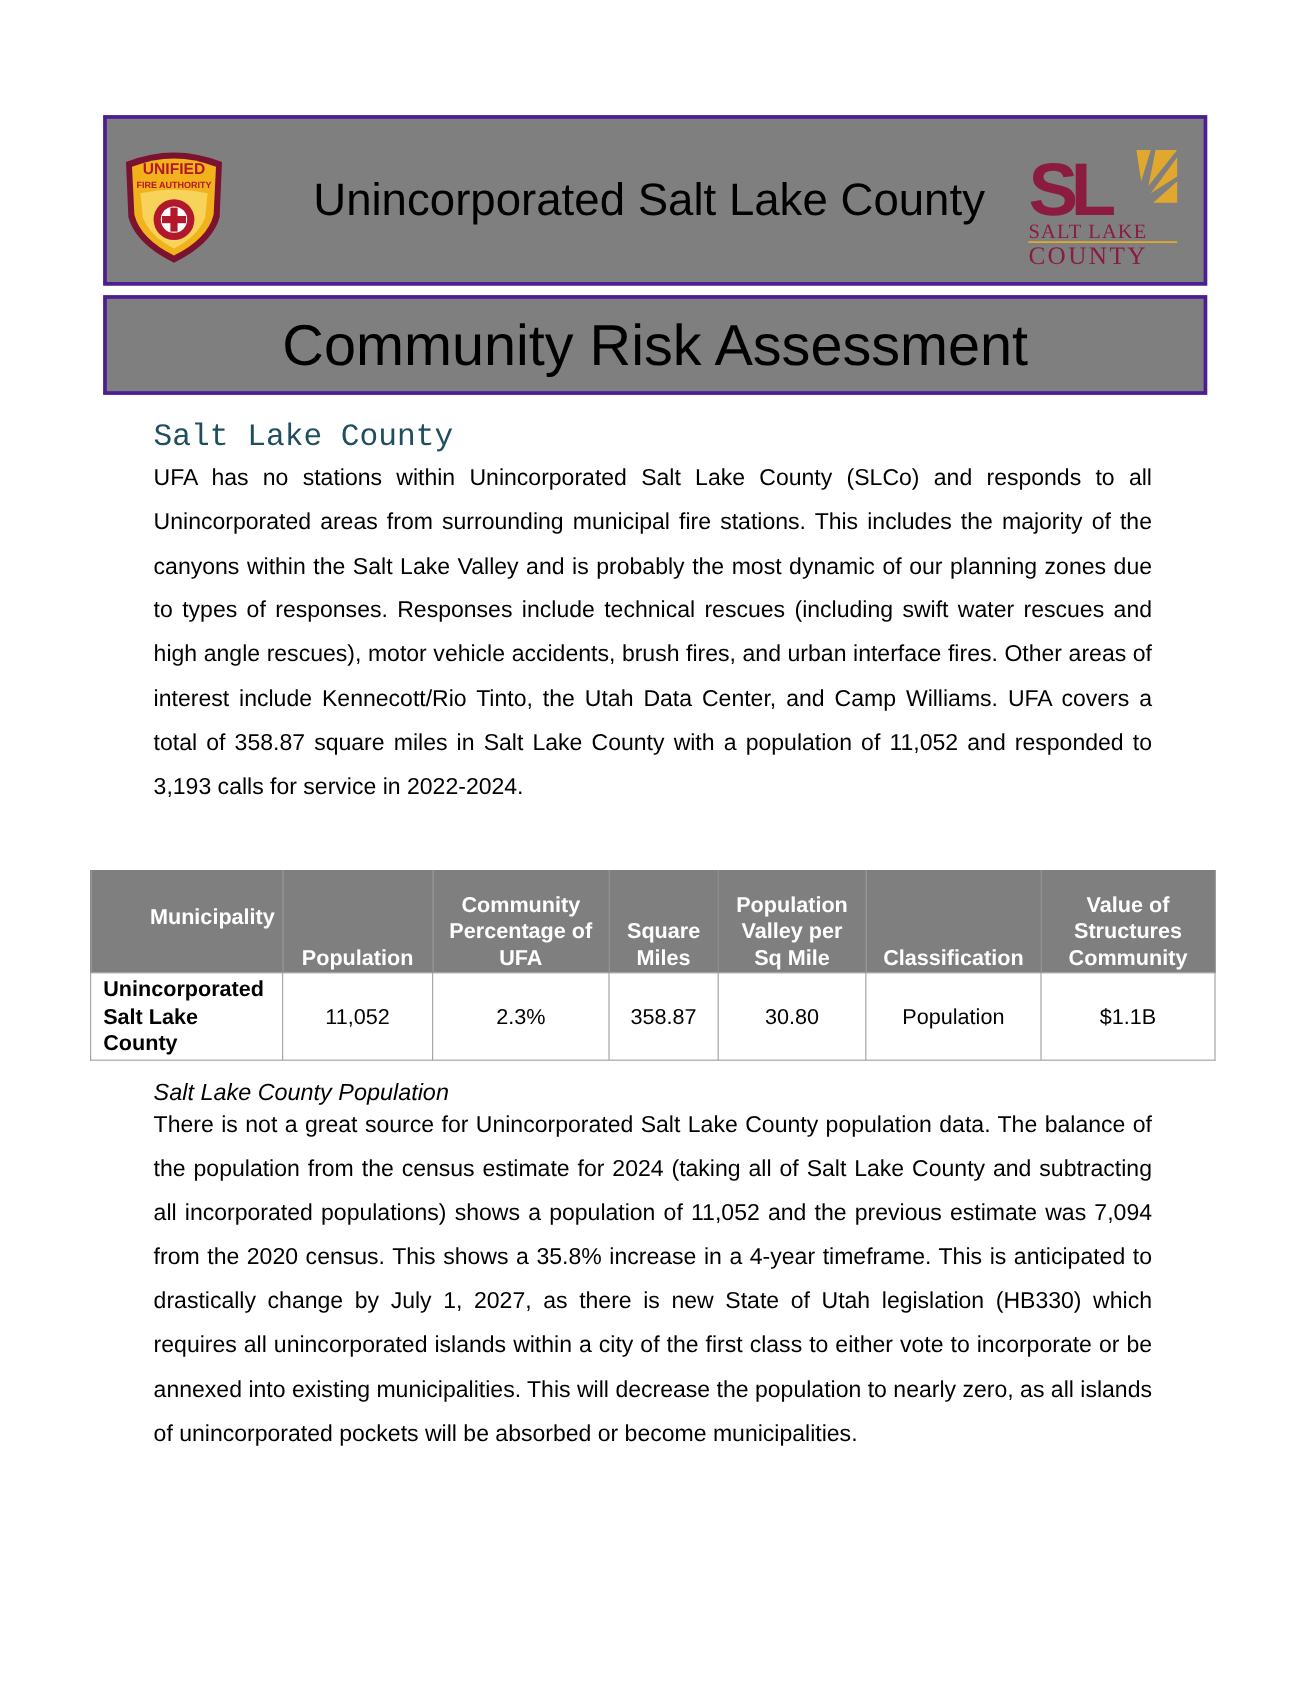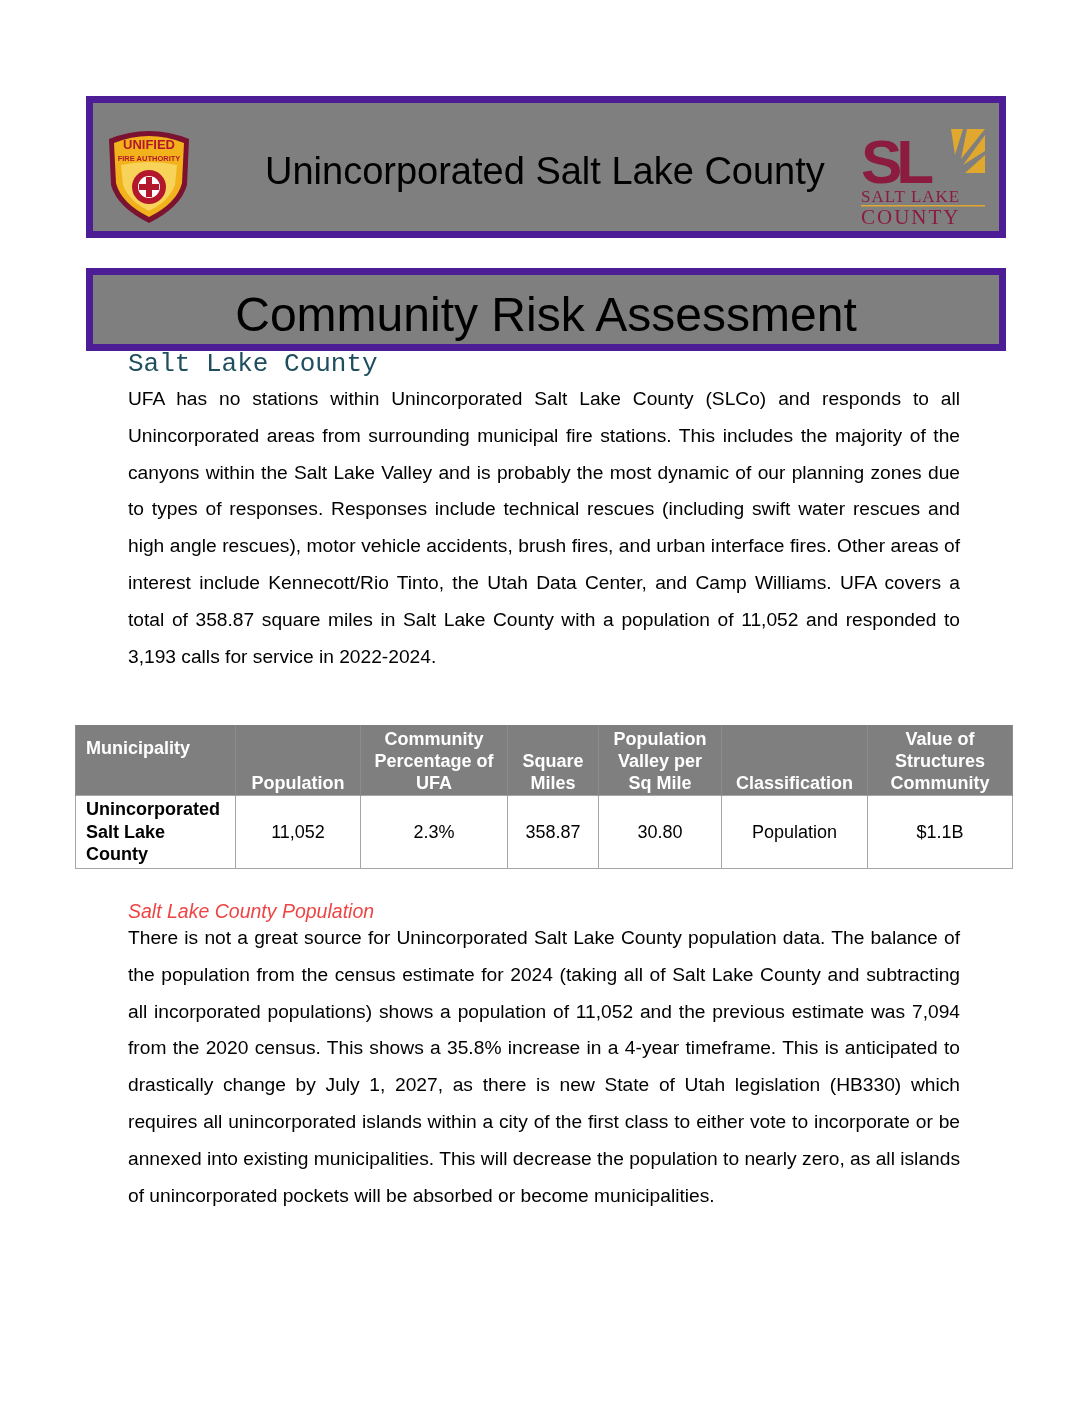--- a/index.html
+++ b/index.html
@@ -1,23 +1,23 @@
 <!DOCTYPE html>
 <html><head>
 <meta charset="utf-8">
 <style>
   html, body { margin: 0; padding: 0; background: #ffffff; }
   body { width: 1088px; height: 1408px; position: relative; font-family: "Liberation Sans", sans-serif; color: #000; overflow: hidden; }
 
   .banner {
     position: absolute; left: 86px; width: 920px;
-    background: #7f7f7f; border: 7px solid #4c1d95; box-sizing: border-box;
+    background: #7f7f7f; border: 3px solid #4c1d95; box-sizing: border-box;
   }
   .banner-top { top: 96px; height: 142px; }
-  .banner-title { top: 268px; height: 83px; }
+  .banner-title { top: 246px; height: 83px; }
 
   .ufa-logo { position: absolute; left: 10px; top: 22px; width: 92px; height: 100px; }
   .slco-logo { position: absolute; left: 766px; top: 22px; width: 130px; height: 102px; }
 
   .banner-top-text {
     position: absolute; left: 172px; top: 46px; font-size: 38px; line-height: 44px; white-space: nowrap;
   }
   .banner-title-text {
     position: absolute; left: 0; right: 0; top: 12px; text-align: center; font-size: 48px; line-height: 56px;
   }
@@ -35,28 +35,28 @@
 
   table.muni {
     position: absolute; left: 75px; top: 725px; width: 938px; border-collapse: collapse;
     font-size: 18px;
   }
   table.muni th {
     background: #7f7f7f; color: #fff; font-weight: bold; padding: 1px 6px; line-height: 22px;
     border-left: 1px solid #8c8c8c; border-right: 1px solid #8c8c8c; text-align: center; vertical-align: bottom;
     height: 68px;
   }
-  table.muni th.first { text-align: left; vertical-align: top; padding-top: 12px; padding-left: 10px; height: 56px; }
+  table.muni th.first { text-align: right; vertical-align: top; padding-top: 28px; padding-left: 10px; height: 56px; }
   table.muni td {
     border: 1px solid #a6a6a6; text-align: center; padding: 2px 6px; line-height: 22.5px; height: 63px; vertical-align: middle;
   }
   table.muni td.first { text-align: left; font-weight: bold; padding-left: 10px; }
 
   .subheading {
-    position: absolute; left: 128px; top: 898px; font-size: 19.5px; font-style: italic; color: #ef4444; line-height: 26px;
+    position: absolute; left: 128px; top: 898px; font-size: 19.5px; font-style: italic; color: #000000; line-height: 26px;
   }
 </style>
 </head>
 <body>
 
 <div class="banner banner-top">
   <div class="ufa-logo">
     <svg width="92" height="100" viewBox="0 0 92 100">
       <path d="M6 14 Q46 -2 86 14 L84 60 Q78 82 46 98 Q14 82 8 60 Z" fill="#7a1230"></path>
       <path d="M11 18 Q46 4 81 18 L79 58 Q74 78 46 92 Q18 78 13 58 Z" fill="#f2b21c"></path>

